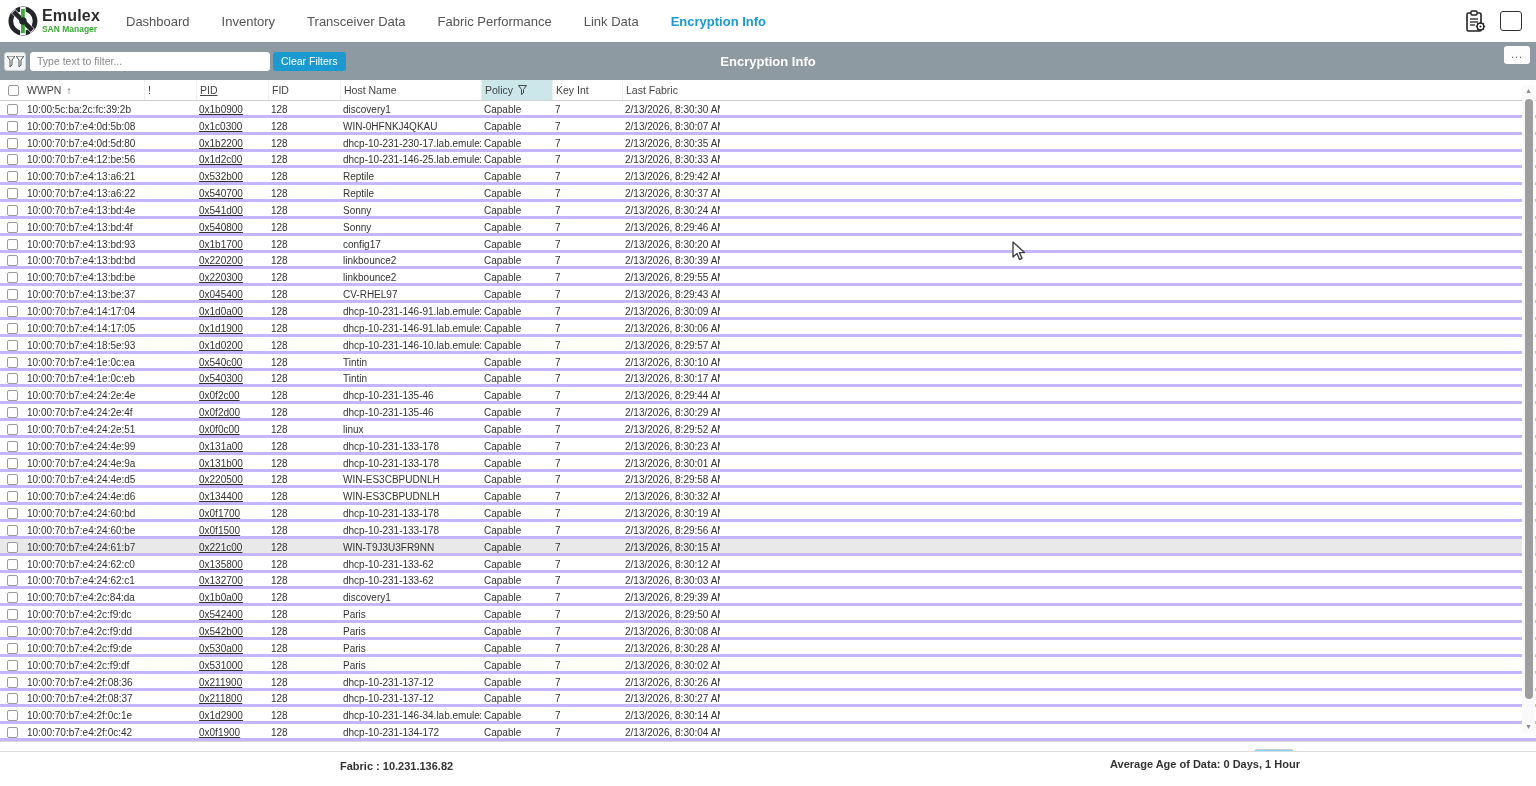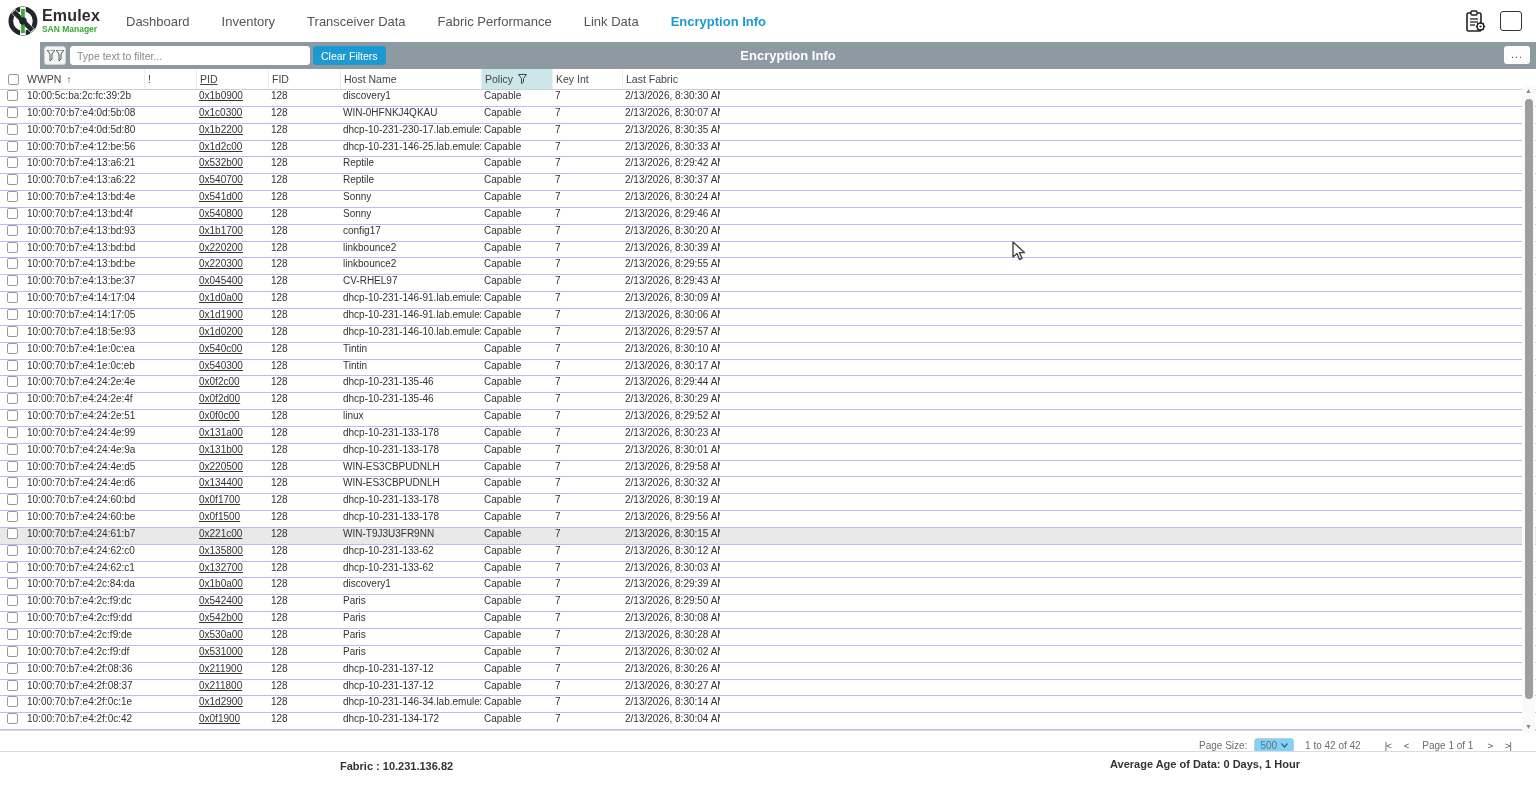--- a/index.html
+++ b/index.html
@@ -17,21 +17,21 @@
   .nav-links { display:flex; align-items:center; margin-left:10px; }
   .nav-link { font-size:13px; color:#555; padding:0 16px; cursor:pointer; white-space:nowrap; }
   .nav-link.active { color:#1b9ad2; font-weight:bold; }
   .nav-right { margin-left:auto; display:flex; align-items:center; gap:14px; margin-right:14px; }
   .icon-btn { cursor:pointer; display:flex; align-items:center; justify-content:center; }
   .menu-box { width:22px; height:20px; border:1.5px solid #333; border-radius:3px;
     display:flex; flex-direction:column; justify-content:center; gap:2px; padding:0 3px; }
   .menu-box i { display:block; height:2.5px; background:#333; border-radius:1px; }
 
   
-  .filterbar { position:relative; height:27px; background:#8e9aa1; display:flex; align-items:center; padding:0 4px;margin-left:40px; }
+  .filterbar { position:relative; height:38px; background:#8e9aa1; display:flex; align-items:center; padding:0 4px; }
   .colfilter-btn { width:22px; height:19px; background:#f4f5f6; border:1px solid #cfd4d7; border-radius:3px;
     display:flex; align-items:center; justify-content:center; gap:1px; margin-right:4px; }
   .filter-input { width:240px; height:19px; border:1px solid #fff; border-radius:3px; font-size:10.5px;
     padding:0 6px; outline:none; font-family:"Liberation Sans",sans-serif; color:#333; }
   .filter-input::placeholder { color:#8a8a8a; }
   .clear-btn { height:19px; margin-left:3px; background:#1b9ad2; border:none; border-radius:3px;
     color:#fff; font-size:10.5px; padding:2px 8px; cursor:pointer; font-family:"Liberation Sans",sans-serif; }
   .bar-title { position:absolute; left:0; right:0; text-align:center; color:#fff;
     font-size:13px; font-weight:bold; pointer-events:none; }
   .more-btn { position:absolute; right:6px; top:4px; width:26px; height:18px; background:#fdfdfd;
@@ -50,21 +50,21 @@
   .col-wwpn  { width:120px; }
   .col-excl  { width:52px; }
   .col-pid   { width:72px;text-decoration:underline; }
   .col-fid   { width:72px; }
   .col-host  { width:141px; }
   .col-policy{ width:71px; }
   .col-key   { width:70px; }
   .col-upd   { width:98px; }
 
   .tbody { width:1536px; border-bottom:1px solid #d9d9d9; }
-  .trow { display:flex; height:16.85px; align-items:flex-start; border-bottom:1px solid #c4b5fd;
+  .trow { display:flex; height:16.85px; align-items:flex-end; border-bottom:3px solid #c4b5fd;
     font-size:10px; color:#333; background:#fff; }
   .trow.highlight { background:#e9e9e9; }
   .cell { padding-left:3px; white-space:nowrap; overflow:hidden; }
   .checkbox { width:11px; height:11px; border:1px solid #9a9a9a; border-radius:2px; background:#fff; display:inline-block; }
 
   
   .vscroll { position:absolute; top:85px; right:1px; width:13px; height:648px; background:#fafafa; }
   .vscroll .arr { position:absolute; left:0; width:13px; height:12px; font-size:7px; color:#8a8a8a;
     text-align:center; line-height:12px; }
   .vscroll .arr.up { top:0; } .vscroll .arr.down { bottom:0; }

